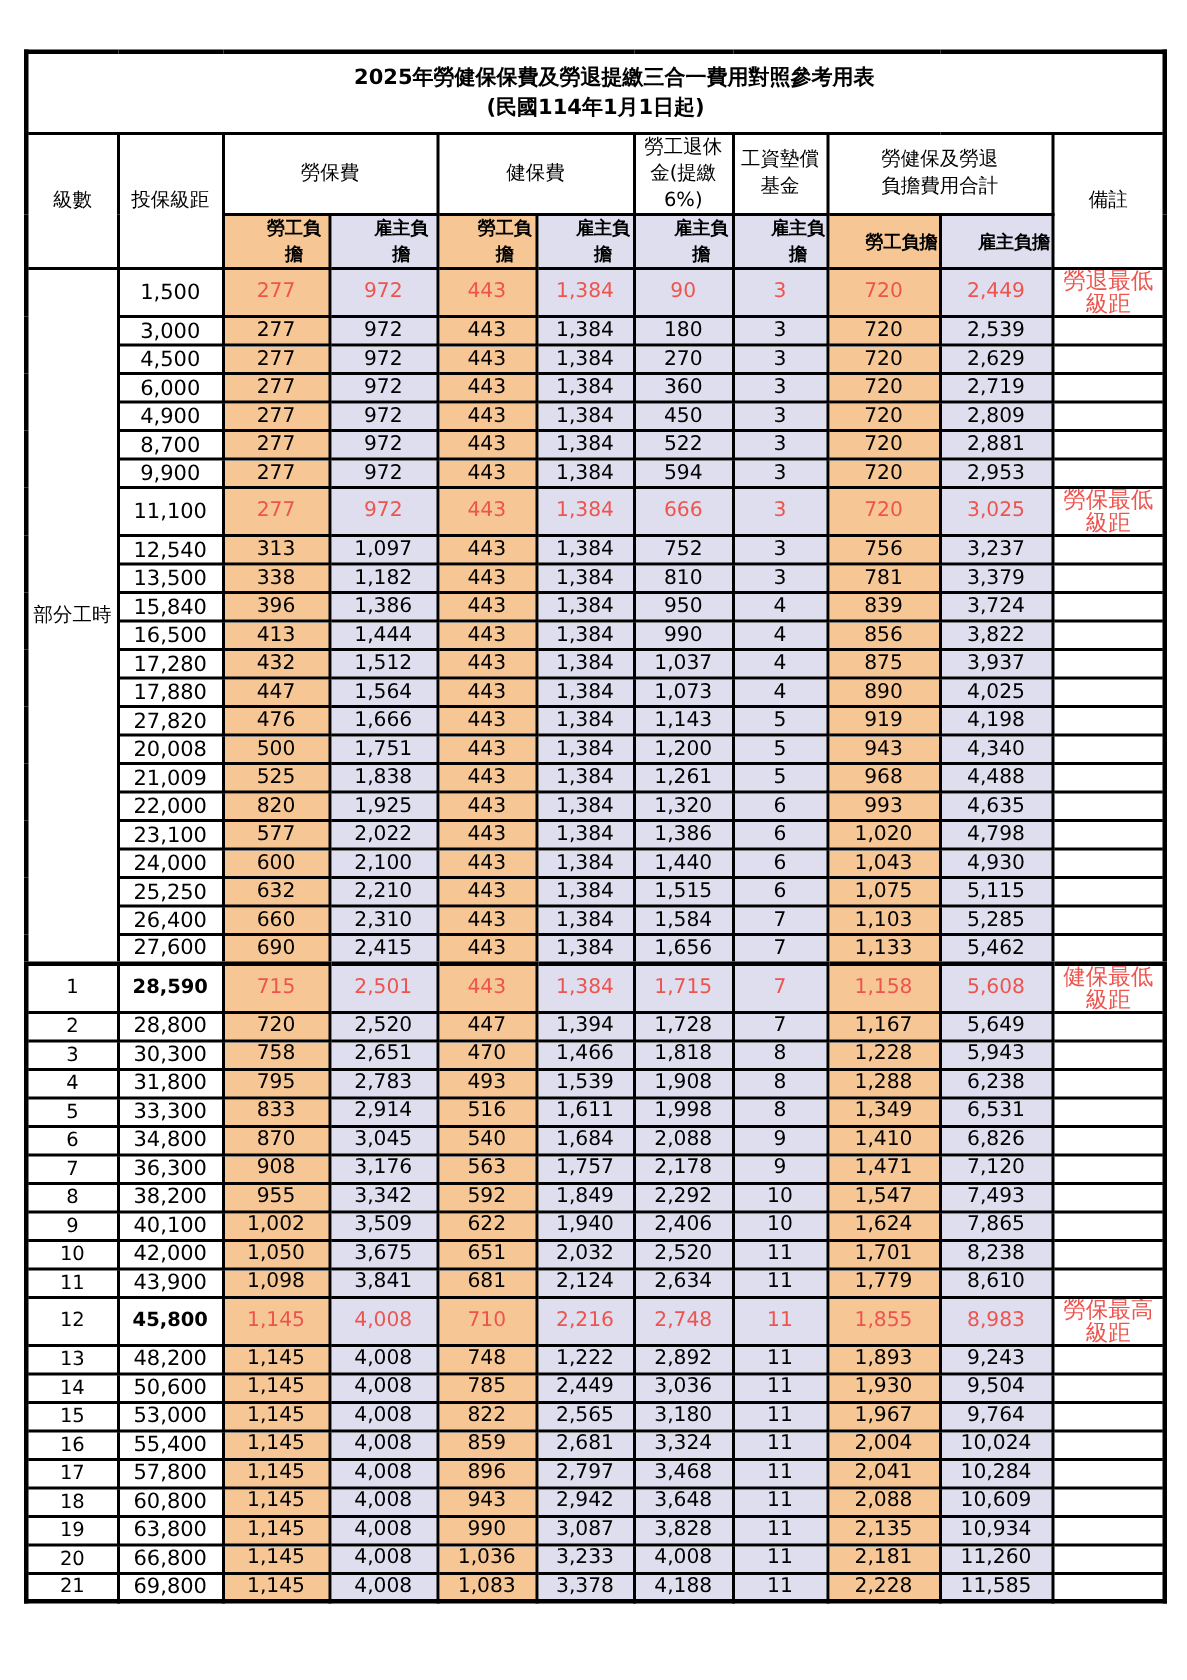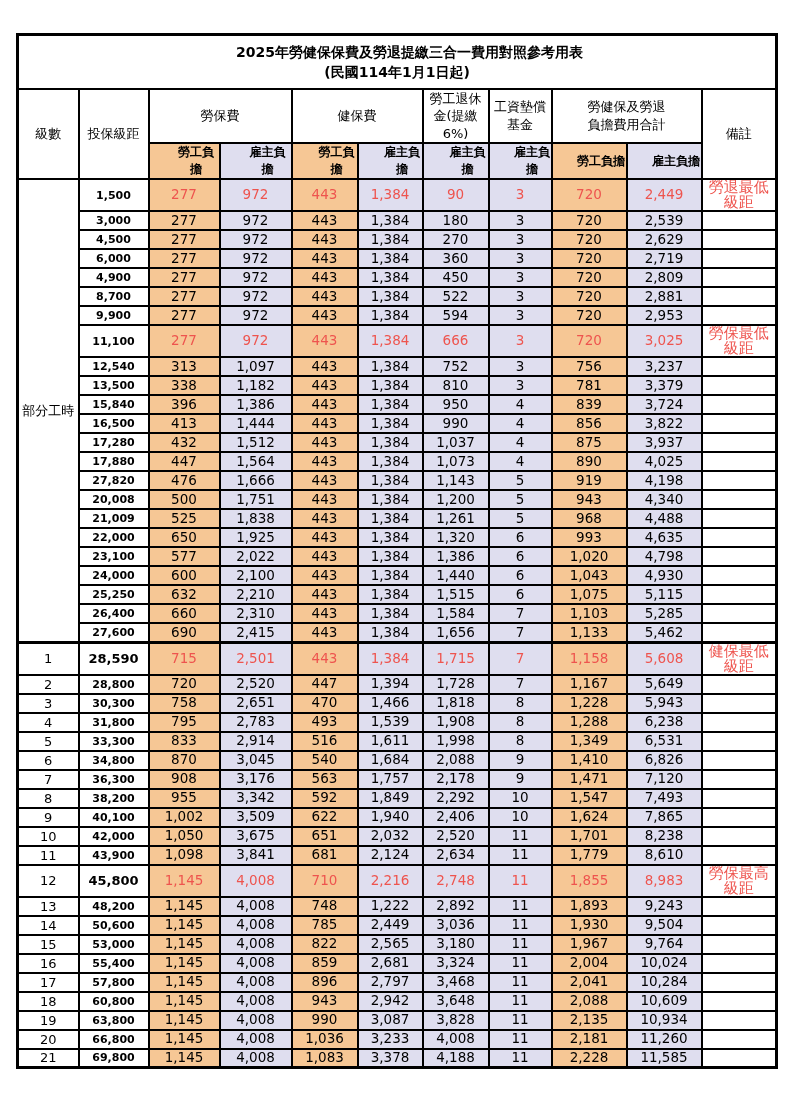--- a/index.html
+++ b/index.html
@@ -14,21 +14,21 @@
   .table-subtitle { font-size:14px; font-weight:bold; line-height:1.3; }
   .group-row th { height:37px; font-size:13px; font-weight:normal; white-space:pre-line; line-height:1.35; }
   .sub-row th { height:17px; font-size:12px; font-weight:bold;padding-left:24px; }
   .sub-row th.emp { background:var(--emp); }
   .sub-row th.er  { background:var(--er); }
   tbody td { height:19px; font-size:13.5px; line-height:1; }
   tbody td.emp { background:var(--emp); }
   tbody td.er  { background:var(--er); }
   tbody td.level { font-size:13px; }
   tbody td.part-time { font-size:13px; letter-spacing:0;margin-left:28px; }
-  tbody td.bracket { font-size:11px;font-weight:bold; }
+  tbody td.bracket { font-size:14px; }
   tbody td.remark { font-size:15px; color:var(--red); padding:0 1px; }
   tr.hl td { color:var(--red); }
   tr.hl td.level, tr.hl td.bracket { color:#000; }
   tr.big td.bracket { font-weight:bold; font-size:13px; }
   tr.section-start td { border-top:3px solid var(--line); }
 </style>
 </head>
 <body>
 
 <div class="page">
@@ -278,21 +278,21 @@
           <td class="emp">443</td>
           <td class="er">1,384</td>
           <td class="er">1,261</td>
           <td class="er">5</td>
           <td class="emp">968</td>
           <td class="er">4,488</td>
           <td class="remark"></td>
         </tr>
         <tr class="data">
           <td class="bracket">22,000</td>
-          <td class="emp">650</td>
+          <td class="emp">820</td>
           <td class="er">1,925</td>
           <td class="emp">443</td>
           <td class="er">1,384</td>
           <td class="er">1,320</td>
           <td class="er">6</td>
           <td class="emp">993</td>
           <td class="er">4,635</td>
           <td class="remark"></td>
         </tr>
         <tr class="data">

